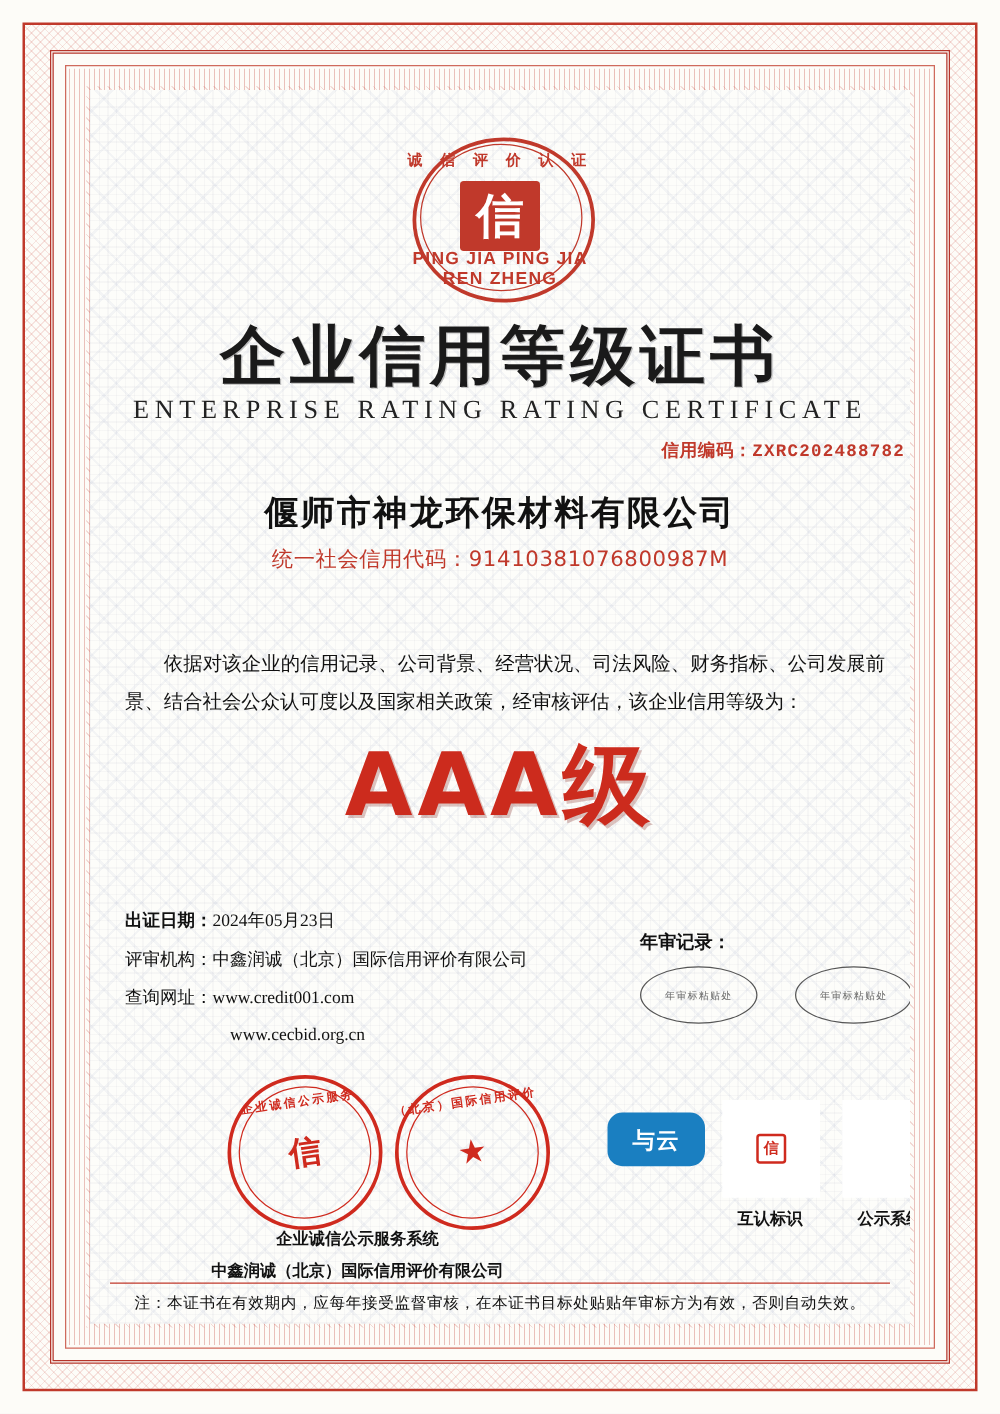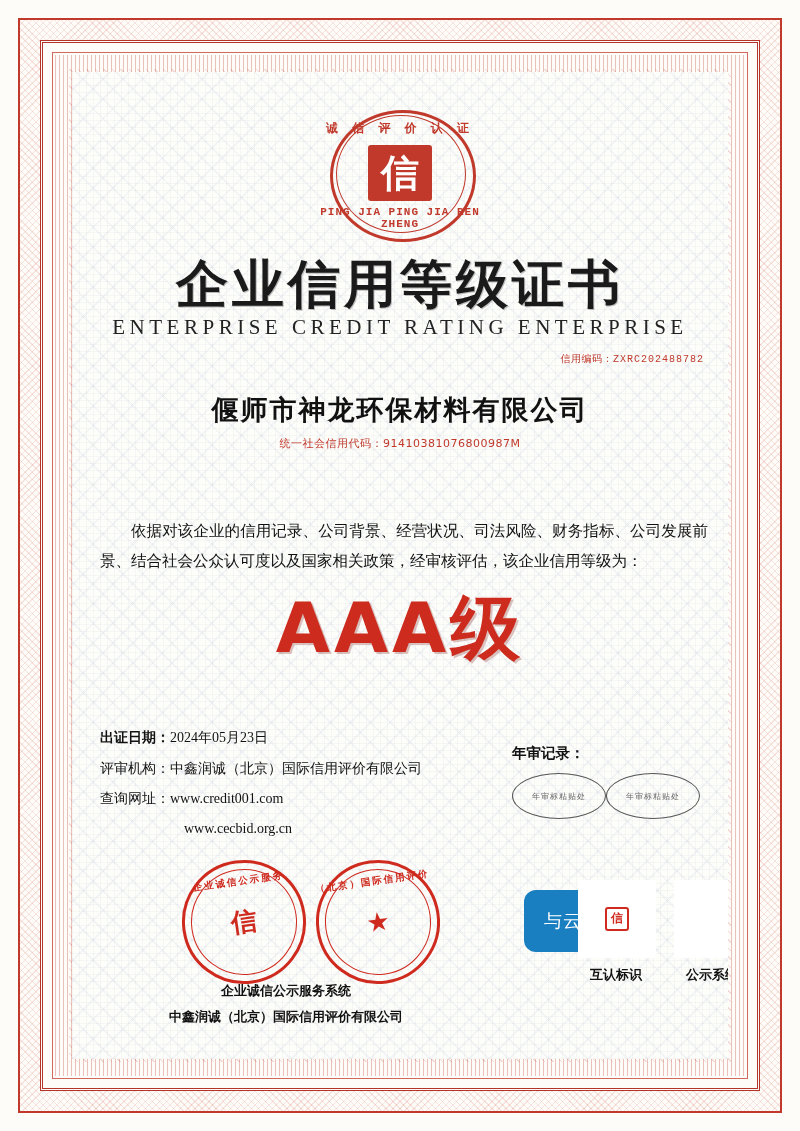--- a/index.html
+++ b/index.html
@@ -78,22 +78,22 @@
     position:absolute;left:16px;top:5px;width:128px;height:116px;
     border:1px solid #c0392b;border-radius:50%;
   }
   .emblem .cn-top{
     position:absolute;left:0;top:10px;width:160px;text-align:center;
     color:#c0392b;font-size:12px;letter-spacing:5px;font-weight:bold;
     font-family:"DejaVu Sans", sans-serif;
   }
   .emblem .py-bottom{
     position:absolute;left:0;bottom:8px;width:160px;text-align:center;
-    color:#c0392b;font-size:11px;letter-spacing:1px;font-weight:bold;
-    font-family:Liberation Mono, monospace;
+    color:#c0392b;font-size:14px;letter-spacing:1px;font-weight:bold;
+    font-family:Liberation Sans, sans-serif;
   }
   .emblem .center-char{
     position:absolute;left:50%;top:50%;transform:translate(-50%,-52%);
     width:64px;height:56px;background:#c0392b;color:#fff;
     font-size:38px;line-height:56px;text-align:center;font-weight:bold;
     font-family:"DejaVu Sans", sans-serif;
     border-radius:3px;
   }
 
   
@@ -103,34 +103,35 @@
     letter-spacing:4px;
     font-family:"DejaVu Sans", sans-serif;
     text-shadow:1px 1px 0 #bbb;
   }
   .title-en{
     position:absolute;left:0;right:0;top:243px;text-align:center;
     font-size:21px;color:#222;letter-spacing:4.5px;
     font-family:"Liberation Serif", serif;
   }
   .cert-no{
-    position:absolute;right:24px;top:280px;
-    font-size:10px;color:#c0392b;letter-spacing:.5px;
-    font-family:"DejaVu Sans", sans-serif;
+    position:absolute;right:4px;top:280px;
+    font-size:14px;color:#c0392b;letter-spacing:.5px;
+    font-family:"DejaVu Sans", sans-serif;
+    font-weight:bold;
   }
   .cert-no .num{font-family:"Liberation Mono", monospace;letter-spacing:1px;}
 
   .company{
     position:absolute;left:0;right:0;top:320px;text-align:center;
     font-size:27px;font-weight:bold;color:#111;letter-spacing:2px;
     font-family:"DejaVu Sans", sans-serif;
   }
   .uscc{
     position:absolute;left:0;right:0;top:364px;text-align:center;
-    font-size:11px;color:#c0392b;letter-spacing:.5px;
+    font-size:17px;color:#c0392b;letter-spacing:.5px;
     font-family:"DejaVu Sans", sans-serif;
   }
 
   .body-text{
     position:absolute;left:28px;right:20px;top:398px;
     font-size:15.5px;line-height:30px;color:#111;
     text-align:justify;text-indent:2em;
     font-family:"DejaVu Sans", sans-serif;
     margin-top:46px;
   }
@@ -153,21 +154,21 @@
   .info .val-mono{font-family:"Liberation Serif", serif;}
   .info .url{margin-left:84px;display:block;font-family:"Liberation Serif", serif;}
 
   .annual{
     position:absolute;left:440px;top:672px;width:280px;
   }
   .annual-title{
     font-size:14.5px;font-weight:bold;color:#111;
     font-family:"DejaVu Sans", sans-serif;
   }
-  .stamp-slots{margin-top:10px;display:flex;}
+  .stamp-slots{margin-top:10px;display:flex;gap:30px;}
   .stamp-slot{
     width:92px;height:44px;border:1px solid #555;border-radius:50%;
     display:flex;align-items:center;justify-content:center;
     font-size:8px;color:#666;letter-spacing:1px;
     font-family:"DejaVu Sans", sans-serif;
   }
 
   
   .bottom-row{
     position:absolute;left:14px;right:10px;top:790px;height:150px;
@@ -195,26 +196,25 @@
   #seal-b{left:230px;top:-2px;}
 
   .seal-caption{
     position:absolute;font-size:13px;color:#111;font-weight:bold;
     font-family:Liberation Mono, monospace;text-align:center;
   }
   #cap-a{left:80px;top:120px;width:240px;}
   #cap-b{left:40px;top:146px;width:320px;}
 
   .logo-cloud{
-    position:absolute;left:400px;top:28px;width:78px;height:62px;
+    position:absolute;left:400px;top:28px;width:78px;height:43px;
     border-radius:12px;background:#1a7fc1;color:#fff;
     display:flex;align-items:center;justify-content:center;
-    font-size:18px;font-weight:normal;letter-spacing:1px;
-    font-family:"DejaVu Sans", sans-serif;
-    margin-left:38px;
+    font-size:18px;font-weight:bold;letter-spacing:1px;
+    font-family:"DejaVu Sans", sans-serif;
   }
   .qr{
     position:absolute;width:76px;height:76px;top:18px;
     background-color:#fff;
     background-image:
       repeating-linear-gradient(0deg,#000 0 3px,transparent 3px 6px),
       repeating-linear-gradient(90deg,#000 0 3px,transparent 3px 6px);
     background-blend-mode:screen;
     border:1px solid #fff;
   }
@@ -261,21 +261,21 @@
       <div class="emblem">
         <div class="ring"></div>
         <div class="ring2"></div>
         <div class="cn-top">诚 信 评 价 认 证</div>
         <div class="center-char">信</div>
         <div class="py-bottom">PING JIA PING JIA REN ZHENG</div>
       </div>
     </div>
 
     <div class="title-cn">企业信用等级证书</div>
-    <div class="title-en">ENTERPRISE CREDIT RATING ENTERPRISE</div>
+    <div class="title-en">ENTERPRISE RATING RATING CERTIFICATE</div>
 
     <div class="cert-no">
       <span>信用编码：</span><span class="num">ZXRC202488782</span>
     </div>
 
     <div class="company">偃师市神龙环保材料有限公司</div>
     <div class="uscc">
       <span>统一社会信用代码：</span><span>91410381076800987M</span>
     </div>
 
@@ -324,14 +324,15 @@
       <div class="qr" id="qr1">
         <div class="qr-center">信</div>
       </div>
       <div class="qr green" id="qr2"></div>
 
       <div class="icon-caption" id="ic2">互认标识</div>
       <div class="icon-caption" id="ic3">公示系统</div>
 
     </div>
 
+    <div class="footnote">注：本证书在有效期内，应每年接受监督审核，在本证书目标处贴贴年审标方为有效，否则自动失效。</div>
   </div>
 </div>
 
 </body></html>

